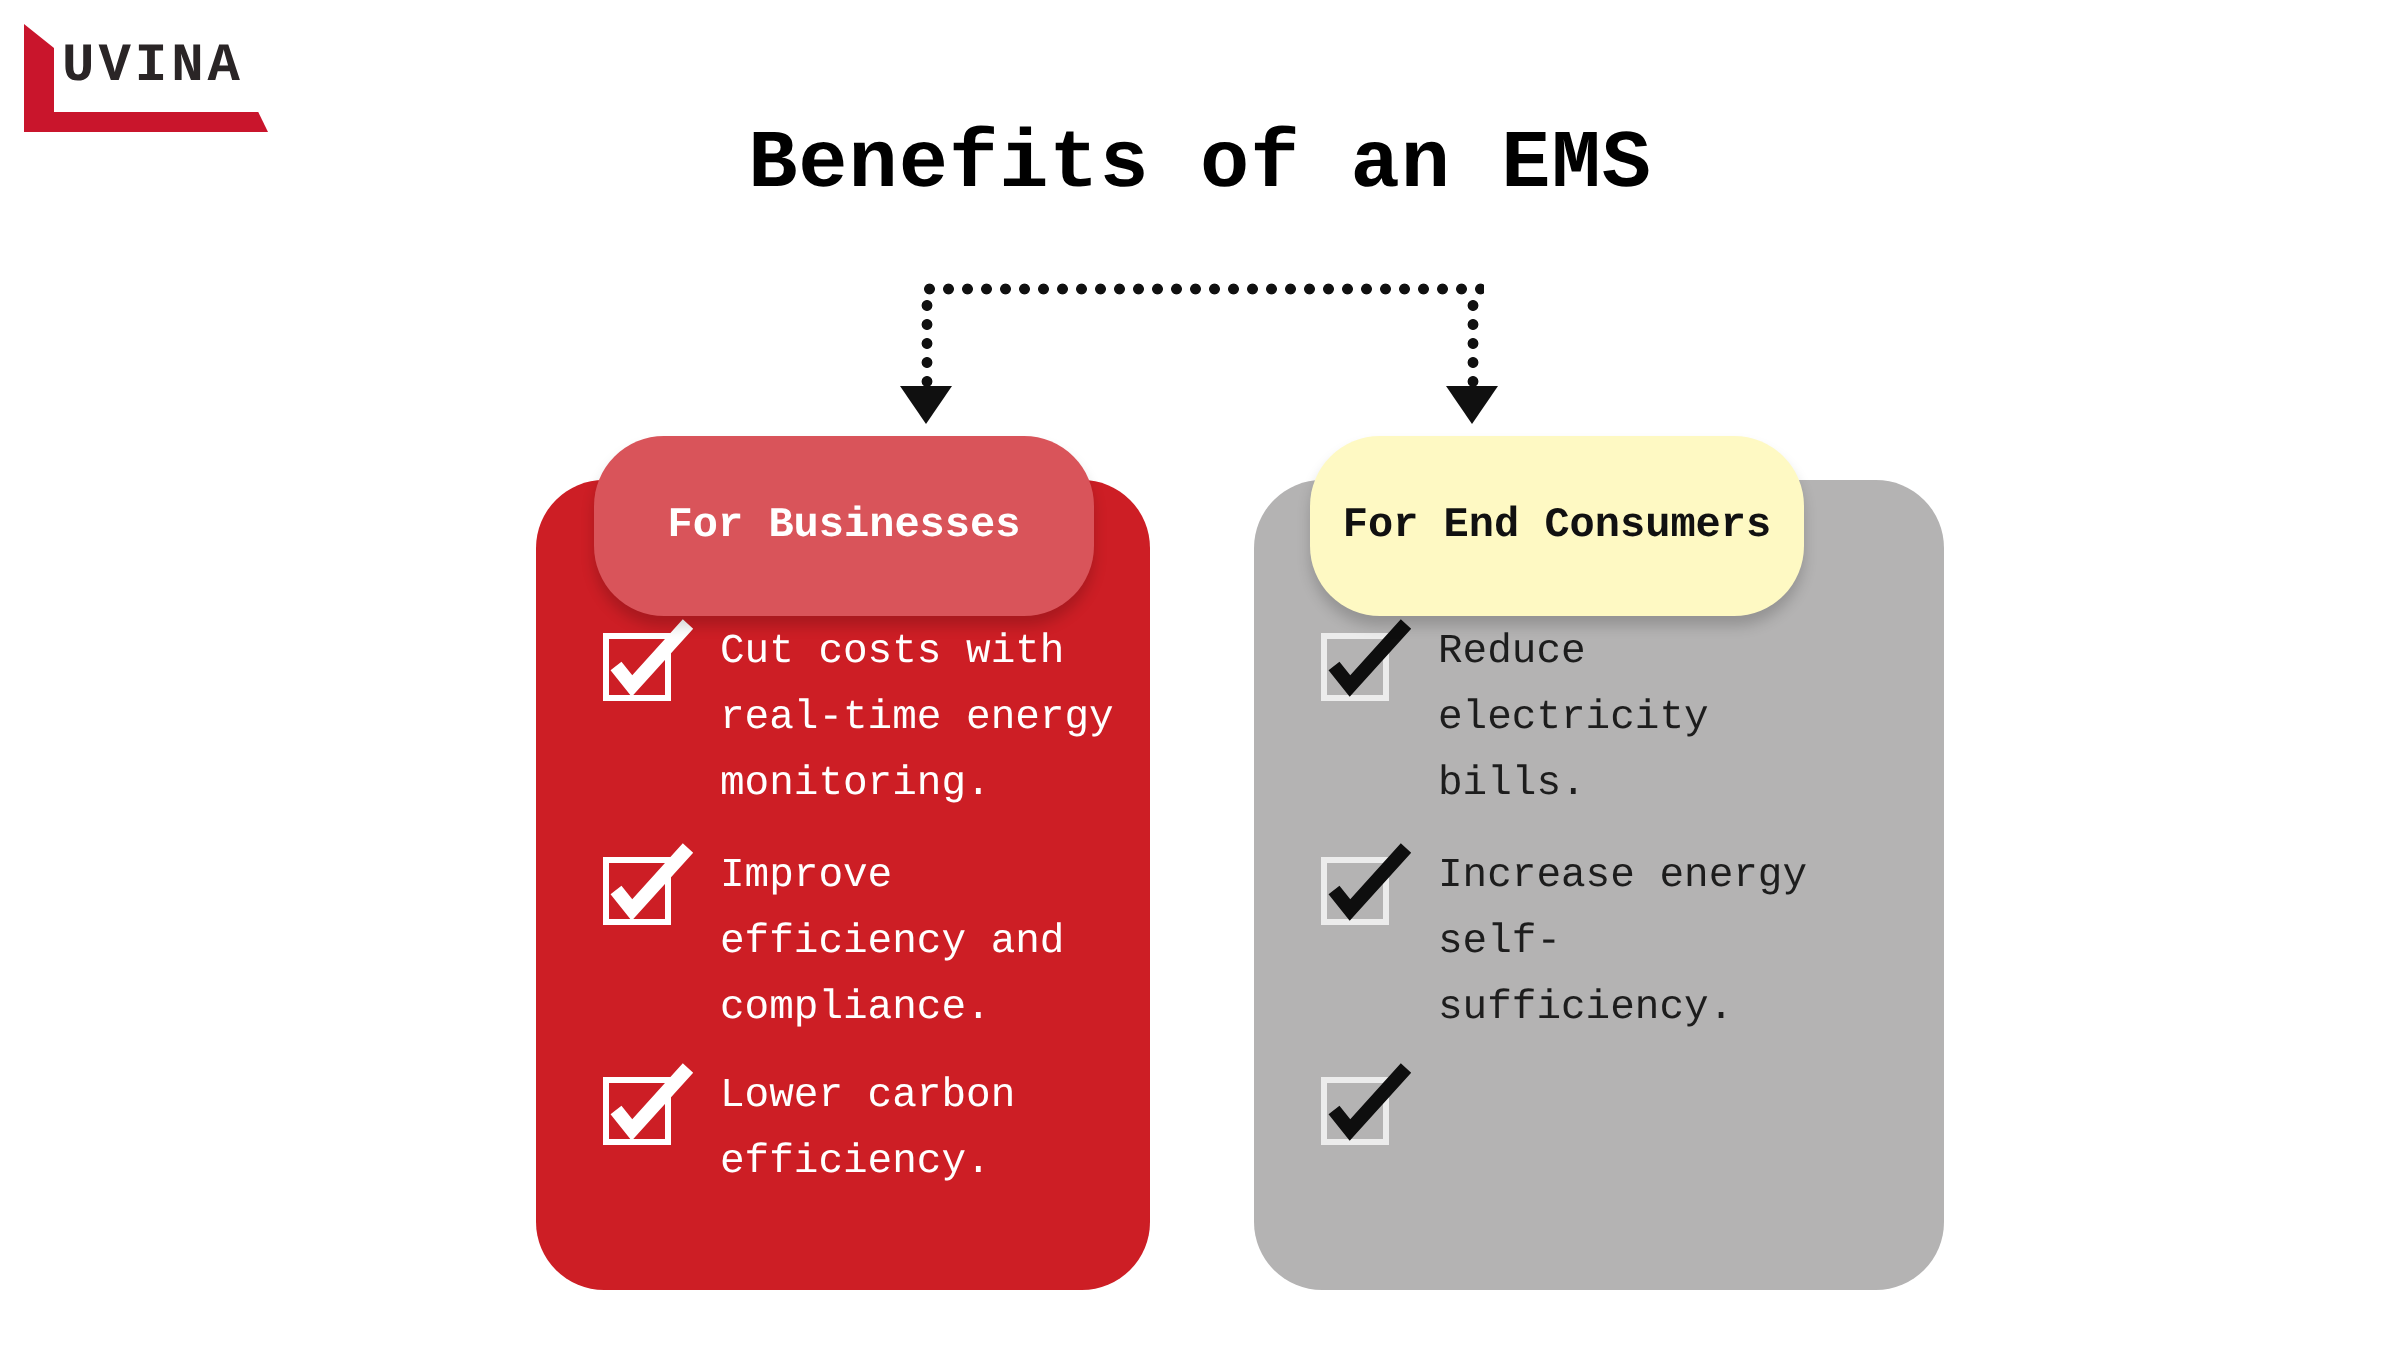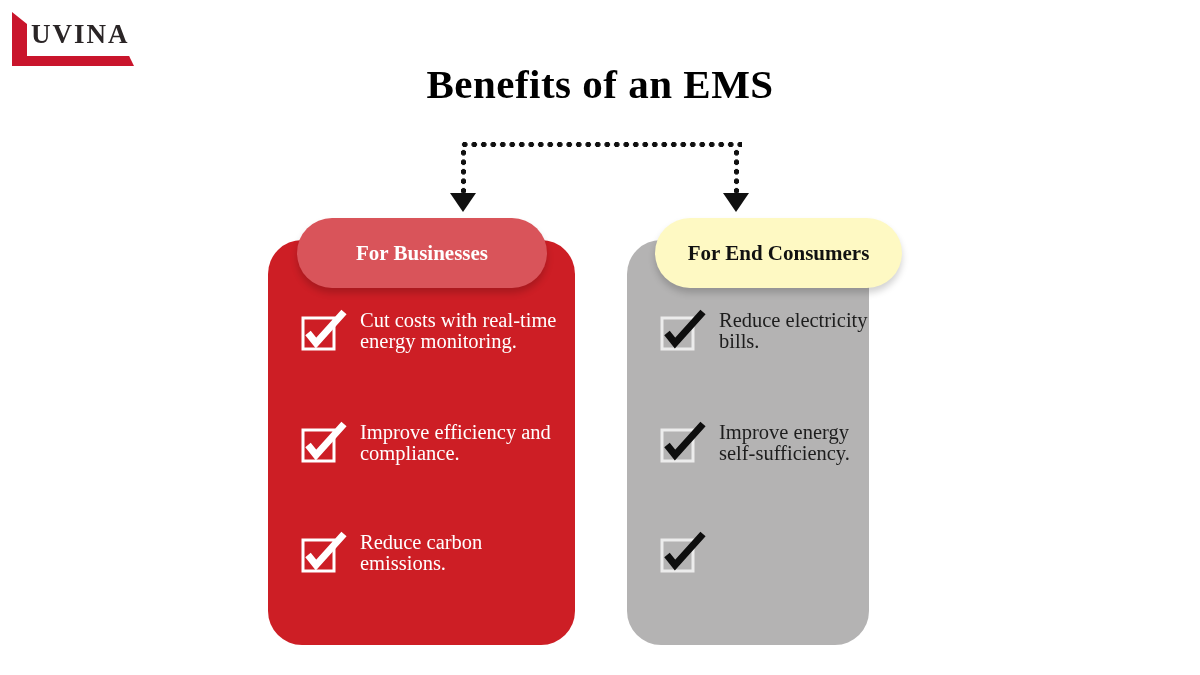--- a/index.html
+++ b/index.html
@@ -1,18 +1,18 @@
 <!DOCTYPE html>
 <html><head>
 <meta charset="utf-8">
 <style>
   html,body{margin:0;padding:0;background:#ffffff;}
   .canvas{
     position:relative;width:1200px;height:675px;overflow:hidden;
-    background:#ffffff;font-family:Liberation Serif, serif;
+    background:#ffffff;font-family:Liberation Mono, monospace;
   }
 
   
   .logo{position:absolute;left:12px;top:12px;width:128px;height:52px;}
   .logo-lbar{position:absolute;left:0;top:0;width:15px;height:46px;background:#c9152c;
     clip-path:polygon(0 0,100% 26%,100% 100%,0 100%);}
   .logo-underline{position:absolute;left:0;top:44px;width:122px;height:10px;background:#c9152c;
     clip-path:polygon(0 0,96% 0,100% 100%,0 100%);}
   .logo-text{position:absolute;left:19px;top:9px;font-size:27px;font-weight:700;
     color:#2a2526;letter-spacing:2px;line-height:1;}
@@ -32,35 +32,35 @@
   .dots-v.right{left:733px;}
   .arrowhead{position:absolute;width:0;height:0;
     border-left:13px solid transparent;border-right:13px solid transparent;
     border-top:19px solid #101010;top:193px;}
   .arrowhead.left{left:450px;}
   .arrowhead.right{left:723px;}
 
   
   .card{position:absolute;top:240px;height:405px;border-radius:34px;}
   .card.red{left:268px;width:307px;background:#cd1e25;}
-  .card.gray{left:627px;width:242px;background:#b4b3b3;}
+  .card.gray{left:627px;width:345px;background:#b4b3b3;}
 
-  .pill{position:absolute;top:218px;height:70px;border-radius:35px;
+  .pill{position:absolute;top:218px;height:90px;border-radius:35px;
     display:flex;align-items:center;justify-content:center;
     font-size:21px;font-weight:700;box-shadow:0 5px 7px rgba(0,0,0,0.18);}
   .pill.red{left:297px;width:250px;background:#d9545a;color:#ffffff;}
   .pill.gray{left:655px;width:247px;background:#fef9c3;color:#111111;}
 
   
   .item{position:absolute;display:flex;align-items:flex-start;gap:12px;}
   .card .item{left:32px;}
   .item.i1{top:68px;}
   .item.i2{top:180px;justify-content:space-between;}
   .item.i3{top:290px;}
-  .item-text{font-size:20.5px;line-height:21px;max-width:206px;margin-top:2px;}
+  .item-text{font-size:20.5px;line-height:33px;max-width:206px;margin-top:2px;}
   .card.red .item-text{color:#ffffff;}
   .card.gray .item-text{color:#1d1d1d;}
 
   .checkbox{width:48px;height:44px;flex:0 0 auto;}
   .checkbox .box{fill:none;stroke-width:3px;}
   .checkbox .tick{fill:none;stroke-width:7px;stroke-linecap:butt;stroke-linejoin:miter;}
   .card.red .checkbox .box{stroke:#ffffff;}
   .card.red .checkbox .tick{stroke:#ffffff;}
   .card.gray .checkbox .box{stroke:#ececec;}
   .card.gray .checkbox .tick{stroke:#0e0e0e;}
@@ -97,41 +97,41 @@
         <rect class="box" x="3" y="10" width="31" height="31"></rect>
         <polyline class="tick" points="8,25 16,35 44,4"></polyline>
       </svg>
       <div class="item-text">Improve efficiency and compliance.</div>
     </div>
     <div class="item i3">
       <svg class="checkbox" viewBox="0 0 48 44">
         <rect class="box" x="3" y="10" width="31" height="31"></rect>
         <polyline class="tick" points="8,25 16,35 44,4"></polyline>
       </svg>
-      <div class="item-text">Reduce carbon emissions.</div>
+      <div class="item-text">Lower carbon efficiency.</div>
     </div>
   </div>
   <div class="pill red">
     <span>For Businesses</span>
   </div>
 
   <div class="card gray">
     <div class="item i1">
       <svg class="checkbox" viewBox="0 0 48 44">
         <rect class="box" x="3" y="10" width="31" height="31"></rect>
         <polyline class="tick" points="8,25 16,35 44,4"></polyline>
       </svg>
       <div class="item-text">Reduce electricity bills.</div>
     </div>
     <div class="item i2">
       <svg class="checkbox" viewBox="0 0 48 44">
         <rect class="box" x="3" y="10" width="31" height="31"></rect>
         <polyline class="tick" points="8,25 16,35 44,4"></polyline>
       </svg>
-      <div class="item-text">Improve energy self-sufficiency.</div>
+      <div class="item-text">Increase energy self-sufficiency.</div>
     </div>
     <div class="item i3">
       <svg class="checkbox" viewBox="0 0 48 44">
         <rect class="box" x="3" y="10" width="31" height="31"></rect>
         <polyline class="tick" points="8,25 16,35 44,4"></polyline>
       </svg>
     </div>
   </div>
   <div class="pill gray">
     <span>For End Consumers</span>

